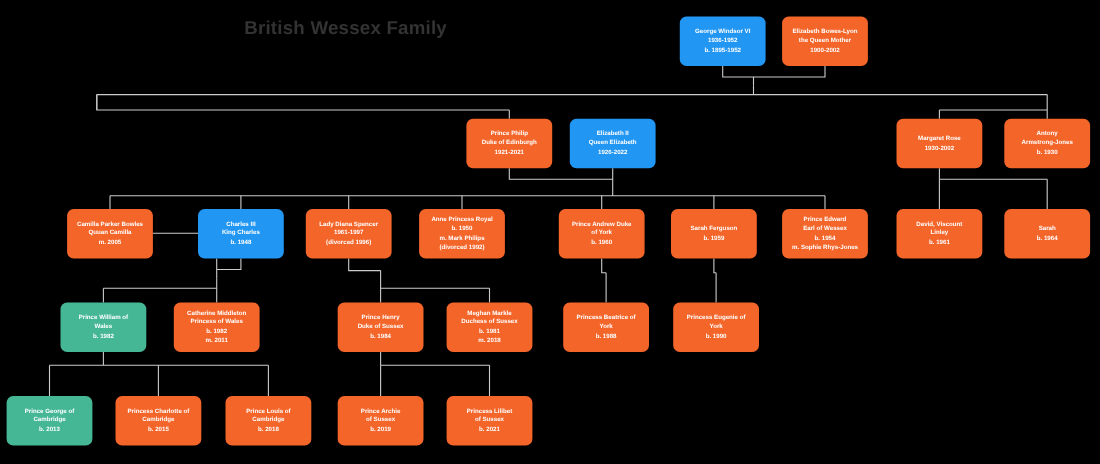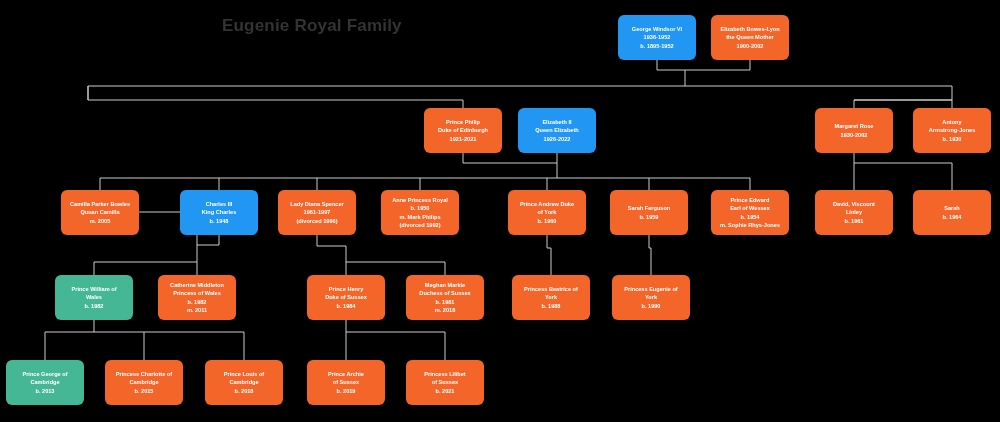--- a/index.html
+++ b/index.html
@@ -55,21 +55,21 @@
   }
   .c-blue   { background: #2196f3; }
   .c-orange { background: #f4652a; }
   .c-green  { background: #45b795; }
 </style>
 </head>
 <body>
 
 <div id="canvas">
 
-  <div id="title">Eugenie Royal Family</div>
+  <div id="title">British Wessex Family</div>
 
   <svg id="links" viewBox="0 0 1000 422" preserveAspectRatio="none">
       <path d="M657,60 V70 H685 V78 M750,60 V70 H685" fill="none" stroke="#cccccc" stroke-width="1"></path>
       <path d="M685,78 V86 H88 M685,86 H952" fill="none" stroke="#cccccc" stroke-width="1"></path>
       <path d="M88,86 V100 H463 M463,100 V108" fill="none" stroke="#cccccc" stroke-width="1"></path>
       <path d="M88,86 V100" fill="none" stroke="#cccccc" stroke-width="1"></path>
       <path d="M952,86 V100 H854 M854,100 V108 M952,100 V108 M854,100 H952" fill="none" stroke="#cccccc" stroke-width="1"></path>
       <path d="M463,153 V163 H557 V171 M557,153 V163" fill="none" stroke="#cccccc" stroke-width="1"></path>
       <path d="M557,171 V178 H100 M557,178 H750" fill="none" stroke="#cccccc" stroke-width="1"></path>
       <path d="M100,178 V190" fill="none" stroke="#cccccc" stroke-width="1"></path>

